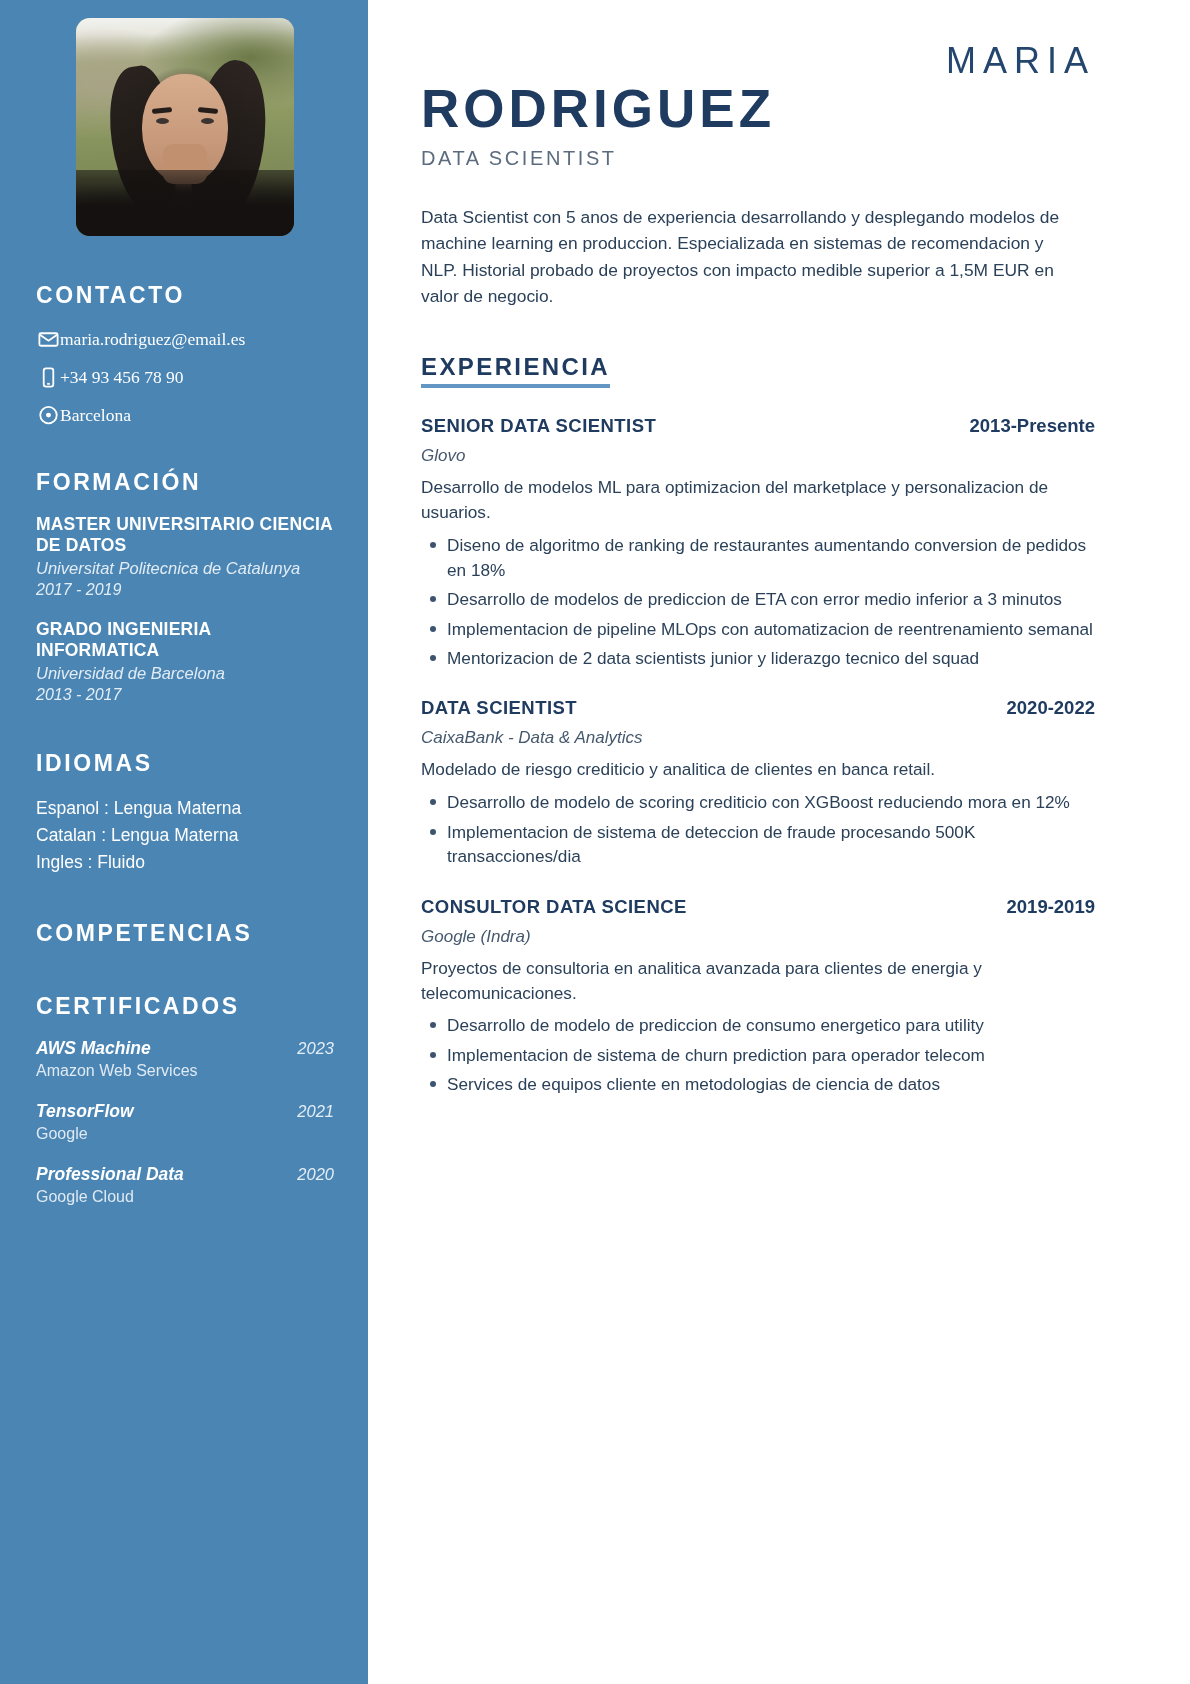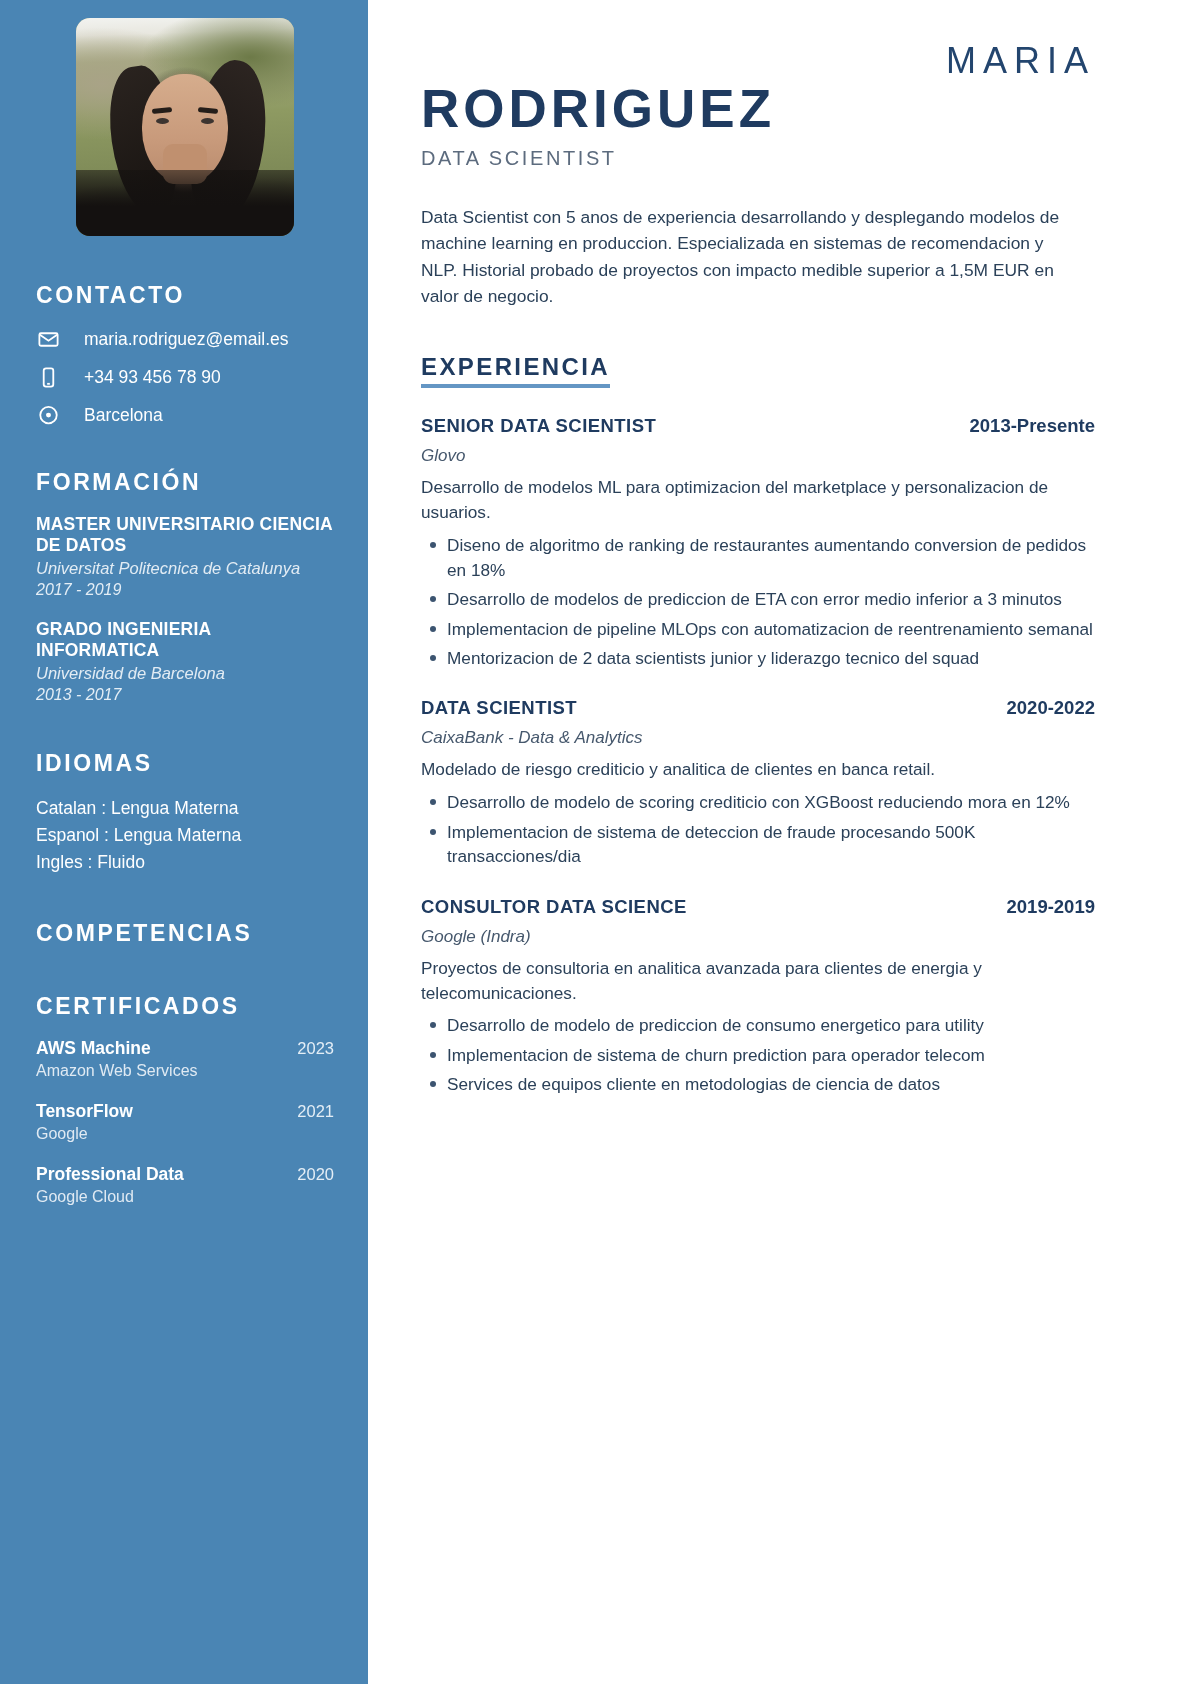--- a/index.html
+++ b/index.html
@@ -100,22 +100,23 @@
     color: #ffffff;
     font-size: 23px;
     font-weight: 700;
     letter-spacing: 2.6px;
     margin: 0 0 18px 0;
   }
   .sec-contacto { margin-top: 46px; }
 
   .contact-row {
     display: flex; align-items: center;
-    gap: 24px;
+    gap: 0;
     margin-bottom: 14px;
+    font-family: Liberation Serif, serif;
   }
   .contact-ico {
     width: 24px; height: 24px;
     flex: 0 0 24px;
     display: flex; align-items: center; justify-content: center;
     color: #ffffff;
   }
   .contact-ico svg { display: block; }
   .contact-txt {
     color: #ffffff;
@@ -143,20 +144,21 @@
   }
 
   .sec-competencias { margin-top: 44px; }
   .sec-competencias .side-h { margin-bottom: 0; }
 
   .sec-certificados { margin-top: 46px; }
   .cert-item { margin-bottom: 19px; }
   .cert-top {
     display: flex; justify-content: space-between; align-items: baseline;
     gap: 16px;
+    font-style: italic;
   }
   .cert-name {
     color: #ffffff; font-size: 17.5px; font-weight: 700; line-height: 1.2;
   }
   .cert-year {
     color: #e4eef6; font-size: 16.5px; line-height: 1.2; white-space: nowrap;
   }
   .cert-org {
     color: #e0eaf3; font-size: 16px; line-height: 1.3; margin-top: 2px;
   }
@@ -321,22 +323,22 @@
 
         <div class="edu-item">
           <div class="edu-deg">GRADO INGENIERIA INFORMATICA</div>
           <div class="edu-school">Universidad de Barcelona</div>
           <div class="edu-years">2013 - 2017</div>
         </div>
       </section>
 
       <section class="sec-idiomas">
         <h2 class="side-h">IDIOMAS</h2>
+        <div class="lang-row">Espanol : Lengua Materna</div>
         <div class="lang-row">Catalan : Lengua Materna</div>
-        <div class="lang-row">Espanol : Lengua Materna</div>
         <div class="lang-row">Ingles : Fluido</div>
       </section>
 
       <section class="sec-competencias">
         <h2 class="side-h">COMPETENCIAS</h2>
       </section>
 
       <section class="sec-certificados">
         <h2 class="side-h">CERTIFICADOS</h2>
 

